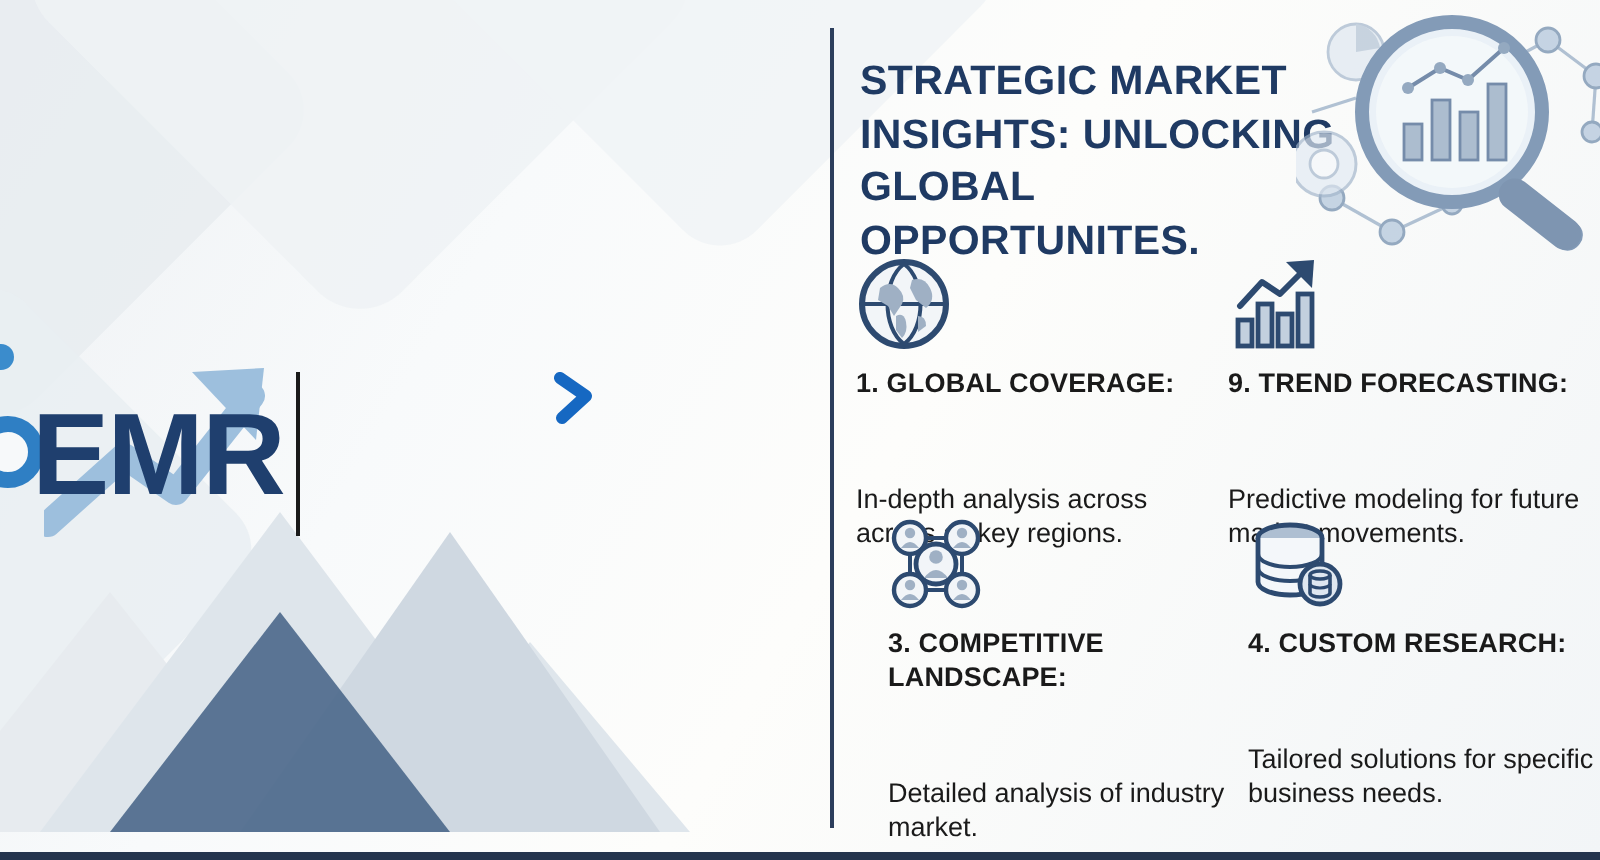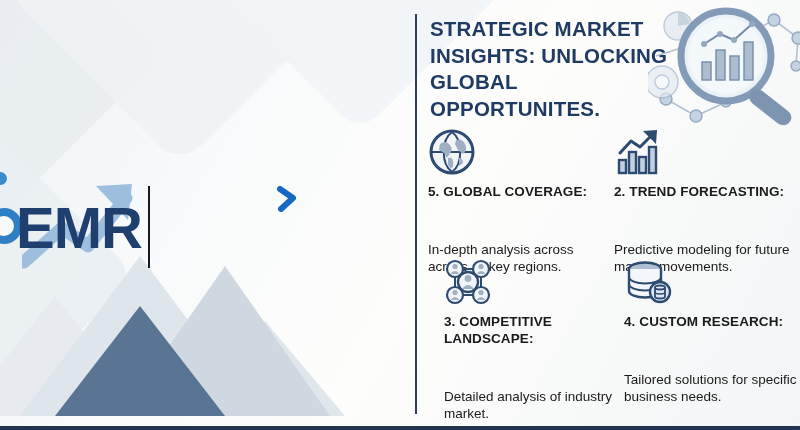--- a/index.html
+++ b/index.html
@@ -89,21 +89,21 @@
   .main-divider {
     position:absolute; left:415px; top:14px;
     width:2px; height:400px;
     background:#2c3e5c;
   }
 
   
   .right { position:absolute; left:428px; top:0; width:372px; height:430px; }
 
   .headline {
-    position:absolute; left:2px; top:16px;
+    position:absolute; left:2px; top:28px;
     width:258px;
     font-size:20.5px; font-weight:bold;
     line-height:1.3;
     letter-spacing:.2px;
     color:#1f3a63;
     text-transform:uppercase;
   }
 
   .hero-graphic {
     position:absolute; right:-8px; top:-6px;
@@ -226,36 +226,36 @@
       <div class="feature f1">
         <svg class="f-icon" viewBox="0 0 48 48">
           <circle cx="24" cy="24" r="21" fill="#f2f5f8" stroke="#2d4a70" stroke-width="3"></circle>
           <path d="M24 4 C13 12 13 36 24 44 C35 36 35 12 24 4 Z" fill="none" stroke="#2d4a70" stroke-width="2"></path>
           <line x1="4" y1="24" x2="44" y2="24" stroke="#2d4a70" stroke-width="2"></line>
           <path d="M12 16 q5 -4 9 0 t2 8 l-4 6 -3 -5 -5 -3 z" fill="#9fb0c4"></path>
           <path d="M20 30 q4 -2 5 3 t-2 8 l-3 -4 z" fill="#9fb0c4"></path>
           <path d="M28 12 q6 -2 9 4 t-2 10 l-5 -4 -3 -6 z" fill="#9fb0c4"></path>
           <path d="M31 30 q4 0 4 5 l-4 3 z" fill="#9fb0c4"></path>
         </svg>
-        <div class="f-title">5. GLOBAL COVERAGE:</div>
+        <div class="f-title">1. GLOBAL COVERAGE:</div>
         <div class="f-desc">In-depth analysis across across all key regions.</div>
       </div>
 
       <div class="feature f2">
         <svg class="f-icon" viewBox="0 0 48 48">
           <g fill="#c3d0de" stroke="#2d4a70" stroke-width="2.4">
             <rect x="5" y="32" width="7" height="13"></rect>
             <rect x="15" y="24" width="7" height="21"></rect>
             <rect x="25" y="29" width="7" height="16"></rect>
             <rect x="35" y="19" width="7" height="26"></rect>
           </g>
           <polyline points="6,25 17,13 26,19 40,5" fill="none" stroke="#2d4a70" stroke-width="3" stroke-linecap="round" stroke-linejoin="round"></polyline>
           <path d="M29 3 L43 2 L42 16 Z" fill="#2d4a70"></path>
         </svg>
-        <div class="f-title">2. TREND FORECASTING:</div>
+        <div class="f-title">9. TREND FORECASTING:</div>
         <div class="f-desc">Predictive modeling for future market movements.</div>
       </div>
 
       <div class="feature f3">
         <svg class="f-icon" viewBox="0 0 48 48">
           <g stroke="#2d4a70" stroke-width="2" fill="none">
             <line x1="11" y1="11" x2="37" y2="11"></line>
             <line x1="11" y1="37" x2="37" y2="37"></line>
             <line x1="11" y1="11" x2="11" y2="37"></line>
             <line x1="37" y1="11" x2="37" y2="37"></line>

